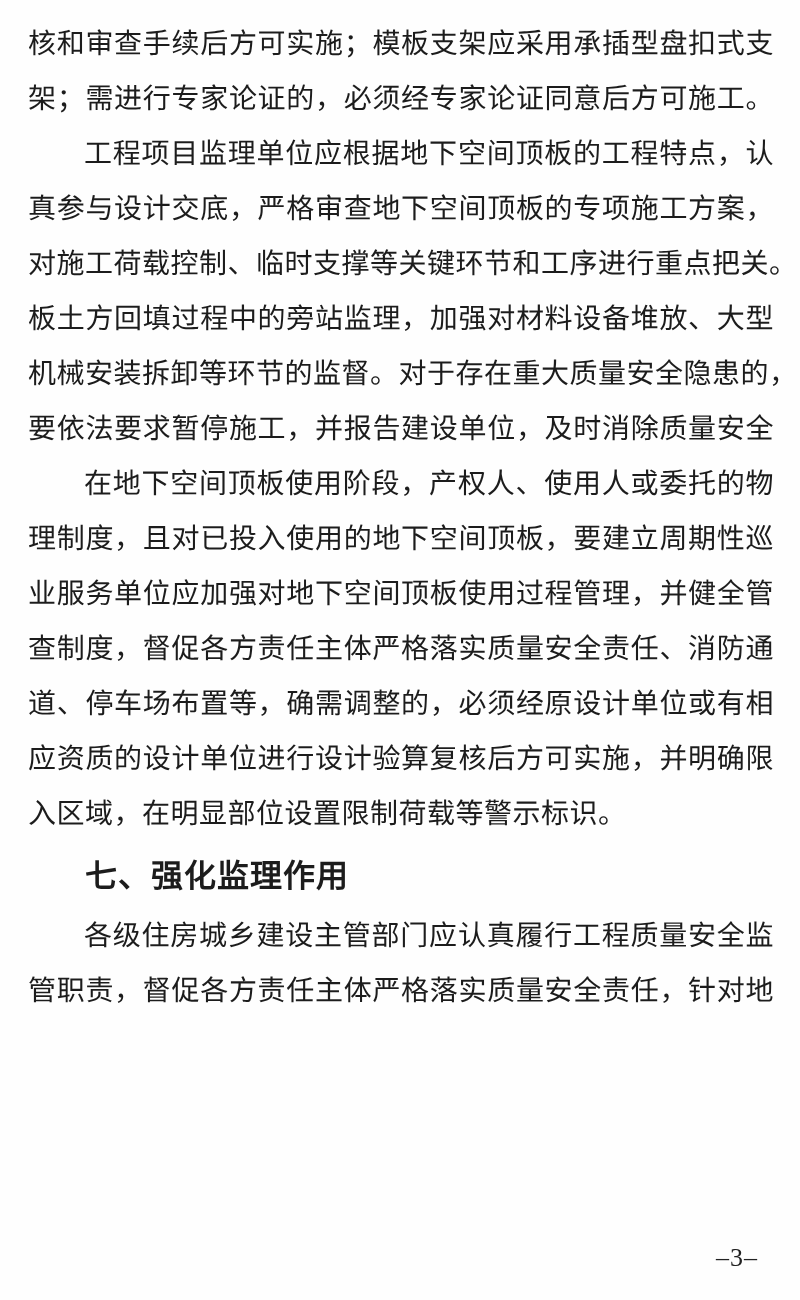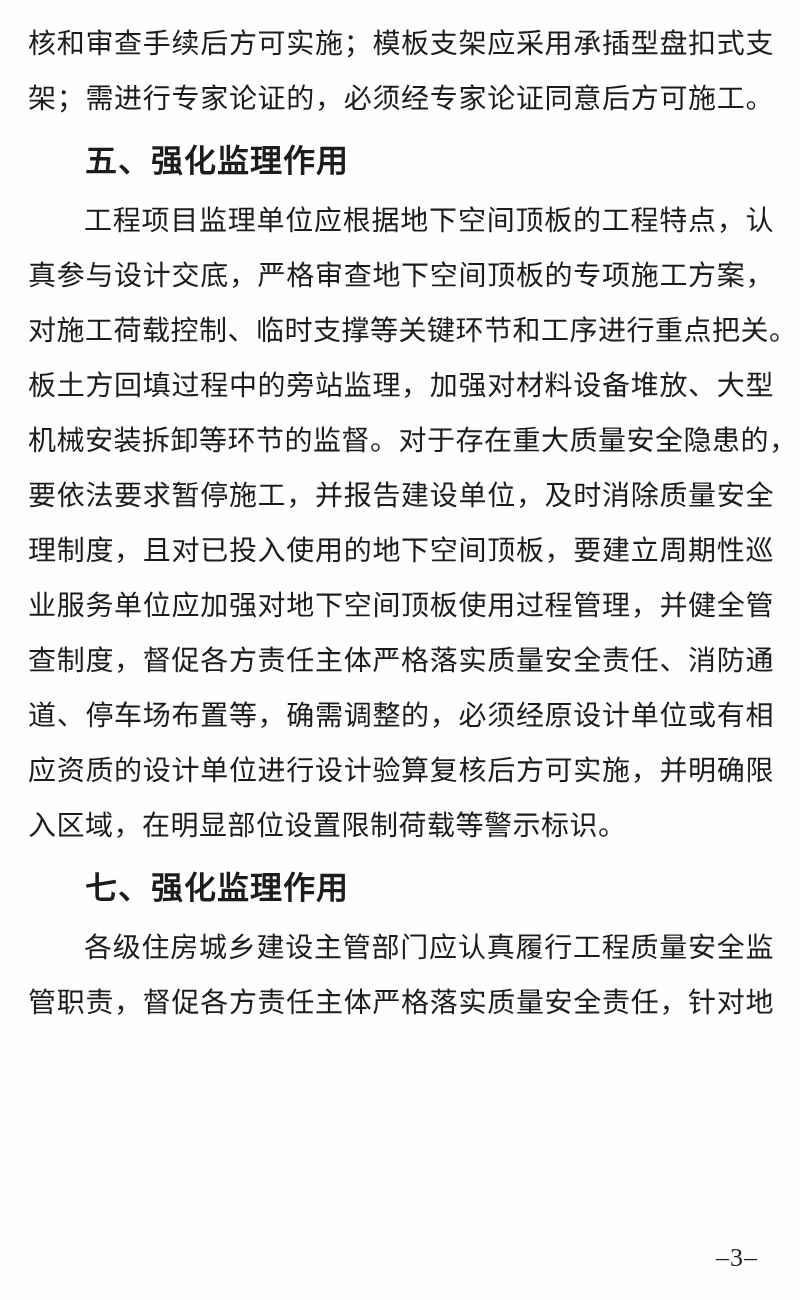--- a/index.html
+++ b/index.html
@@ -57,28 +57,28 @@
   }
 </style>
 </head>
 <body>
 
 <div class="page">
 
   <div class="line">核和审查手续后方可实施；模板支架应采用承插型盘扣式支</div>
   <div class="line">架；需进行专家论证的，必须经专家论证同意后方可施工。</div>
 
-  <div class="heading">五、强化监理作用</div>
   <div class="line indent">工程项目监理单位应根据地下空间顶板的工程特点，认</div>
   <div class="line">真参与设计交底，严格审查地下空间顶板的专项施工方案，</div>
   <div class="line">对施工荷载控制、临时支撑等关键环节和工序进行重点把关。</div>
   <div class="line">板土方回填过程中的旁站监理，加强对材料设备堆放、大型</div>
   <div class="line">机械安装拆卸等环节的监督。对于存在重大质量安全隐患的，</div>
   <div class="line">要依法要求暂停施工，并报告建设单位，及时消除质量安全</div>
 
+  <div class="line indent">在地下空间顶板使用阶段，产权人、使用人或委托的物</div>
   <div class="line">理制度，且对已投入使用的地下空间顶板，要建立周期性巡</div>
   <div class="line">业服务单位应加强对地下空间顶板使用过程管理，并健全管</div>
   <div class="line">查制度，督促各方责任主体严格落实质量安全责任、消防通</div>
   <div class="line">道、停车场布置等，确需调整的，必须经原设计单位或有相</div>
   <div class="line">应资质的设计单位进行设计验算复核后方可实施，并明确限</div>
   <div class="line last">入区域，在明显部位设置限制荷载等警示标识。</div>
 
   <div class="heading">七、强化监理作用</div>
   <div class="line indent">各级住房城乡建设主管部门应认真履行工程质量安全监</div>
   <div class="line">管职责，督促各方责任主体严格落实质量安全责任，针对地</div>

